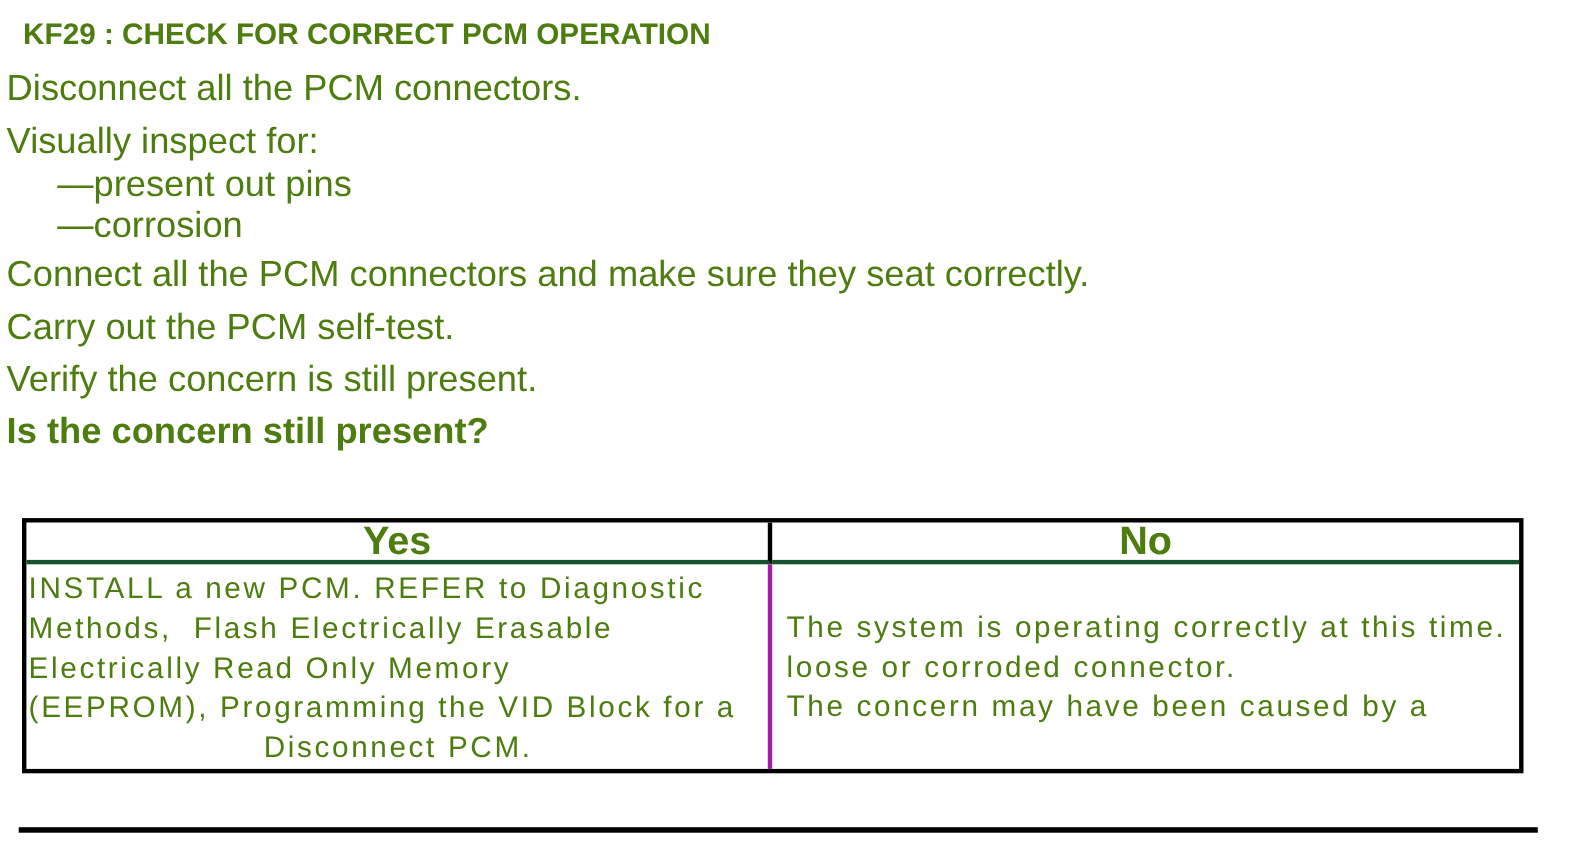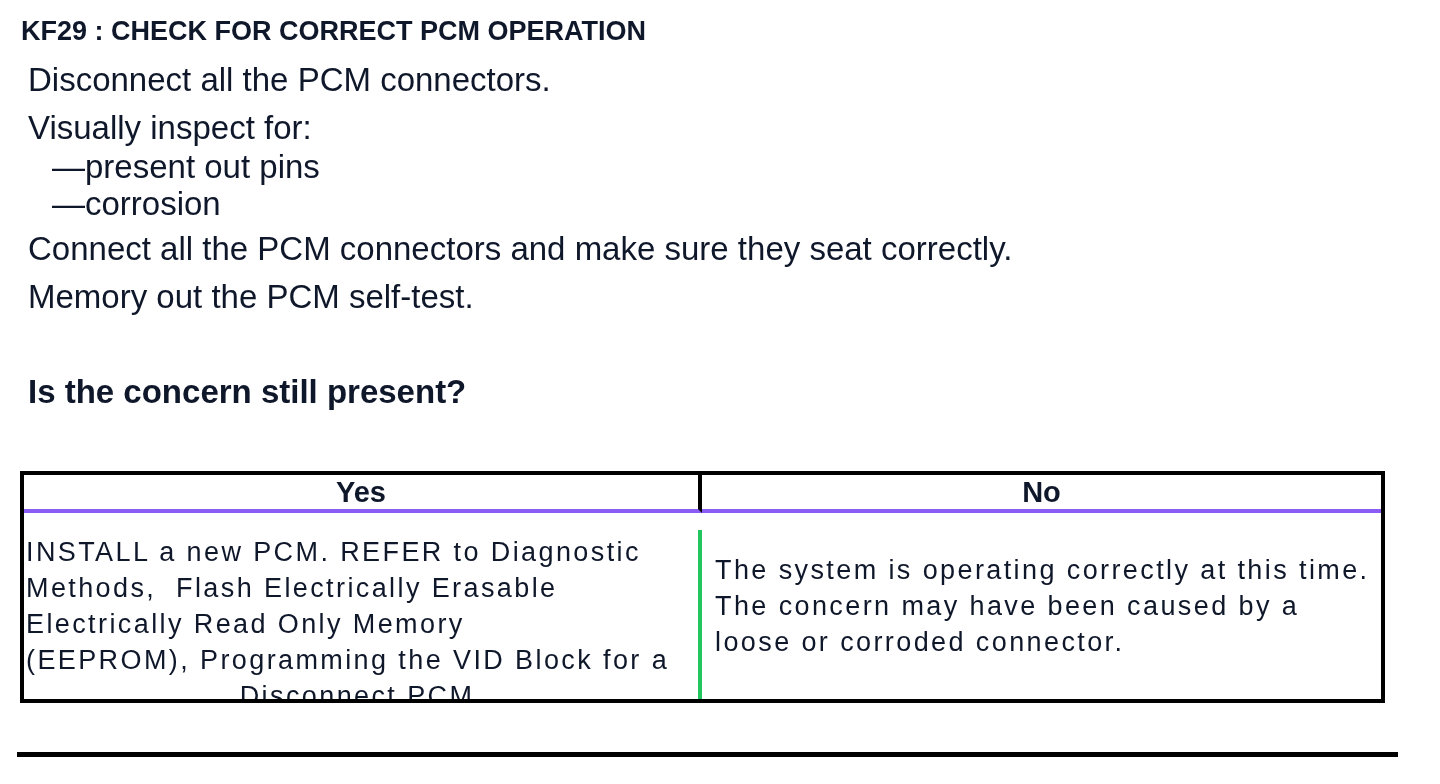--- a/index.html
+++ b/index.html
@@ -2,34 +2,34 @@
 <html><head>
 <meta charset="utf-8">
 <style>
   * { margin: 0; padding: 0; box-sizing: border-box; }
   html, body { background: #ffffff; }
   .page {
     position: relative;
     width: 1440px;
     height: 784px;
     background: #ffffff;
-    color: #0f172a;
+    color: #4d7c0f;
     font-family: "Liberation Sans", sans-serif;
     overflow: hidden;
   }
   .abs { position: absolute; }
   .heading {
     left: 21px; top: 15px;
     font-size: 27px;
     font-weight: bold;
     line-height: 32px;
     white-space: pre;
   }
   .step {
-    left: 28px;
+    left: 6px;
     font-size: 33px;
     line-height: 40px;
     white-space: pre;
   }
   .step-disconnect { top: 60px; }
   .step-inspect    { top: 108px; }
   .inspect-item    { left: 52px; }
   .inspect-item-0  { top: 147px; }
   .inspect-item-1  { top: 184px; }
   .step-connect    { top: 229px; }
@@ -44,36 +44,35 @@
     border: 4px solid #000000;
     display: grid;
     grid-template-columns: 678px 1fr;
     grid-template-rows: 38px 1fr;
     background: #ffffff;
   }
   .th {
     display: flex;
     align-items: center;
     justify-content: center;
-    font-size: 29px;
+    font-size: 36px;
     font-weight: bold;
-    border-bottom: 4px solid #8b5cf6;
+    border-bottom: 4px solid #14532d;
     overflow: hidden;
   }
   .th-yes { border-right: 4px solid #000000; }
   .cell {
     font-size: 27px;
     line-height: 36px;
     letter-spacing: 2.4px;
     overflow: hidden;
   }
   .cell-yes {
-    border-right: 4px solid #22c55e;
+    border-right: 4px solid #a21caf;
     padding: 4px 0 0 2px;
-    margin-top: 17px;
   }
   .cell-no {
     padding-left: 13px;
     display: flex;
     flex-direction: column;
     justify-content: center;
   }
   .cell-line { white-space: pre; }
   .line-center { text-align: center; }
 
@@ -91,38 +90,39 @@
 
   <div class="abs heading">KF29 : CHECK FOR CORRECT PCM OPERATION</div>
 
   <div class="abs step step-disconnect">Disconnect all the PCM connectors.</div>
   <div class="abs step step-inspect">Visually inspect for:</div>
 
   <div class="abs step inspect-item inspect-item-0">—present out pins</div>
   <div class="abs step inspect-item inspect-item-1">—corrosion</div>
 
   <div class="abs step step-connect">Connect all the PCM connectors and make sure they seat correctly.</div>
-  <div class="abs step step-selftest">Memory out the PCM self-test.</div>
+  <div class="abs step step-selftest">Carry out the PCM self-test.</div>
+  <div class="abs step step-verify">Verify the concern is still present.</div>
 
   <div class="abs step question">Is the concern still present?</div>
 
   <div class="dtable">
     <div class="th th-yes">Yes</div>
     <div class="th">No</div>
 
     <div class="cell cell-yes">
       <div class="cell-line">INSTALL a new PCM. REFER to Diagnostic</div>
       <div class="cell-line">Methods,  Flash Electrically Erasable</div>
       <div class="cell-line">Electrically Read Only Memory</div>
       <div class="cell-line">(EEPROM), Programming the VID Block for a</div>
       <div class="cell-line line-center">Disconnect PCM.</div>
     </div>
 
     <div class="cell cell-no">
       <div class="cell-line">The system is operating correctly at this time.</div>
+      <div class="cell-line">loose or corroded connector.</div>
       <div class="cell-line">The concern may have been caused by a</div>
-      <div class="cell-line">loose or corroded connector.</div>
     </div>
   </div>
 
   <div class="bottom-rule"></div>
 
 </div>
 
 </body></html>

